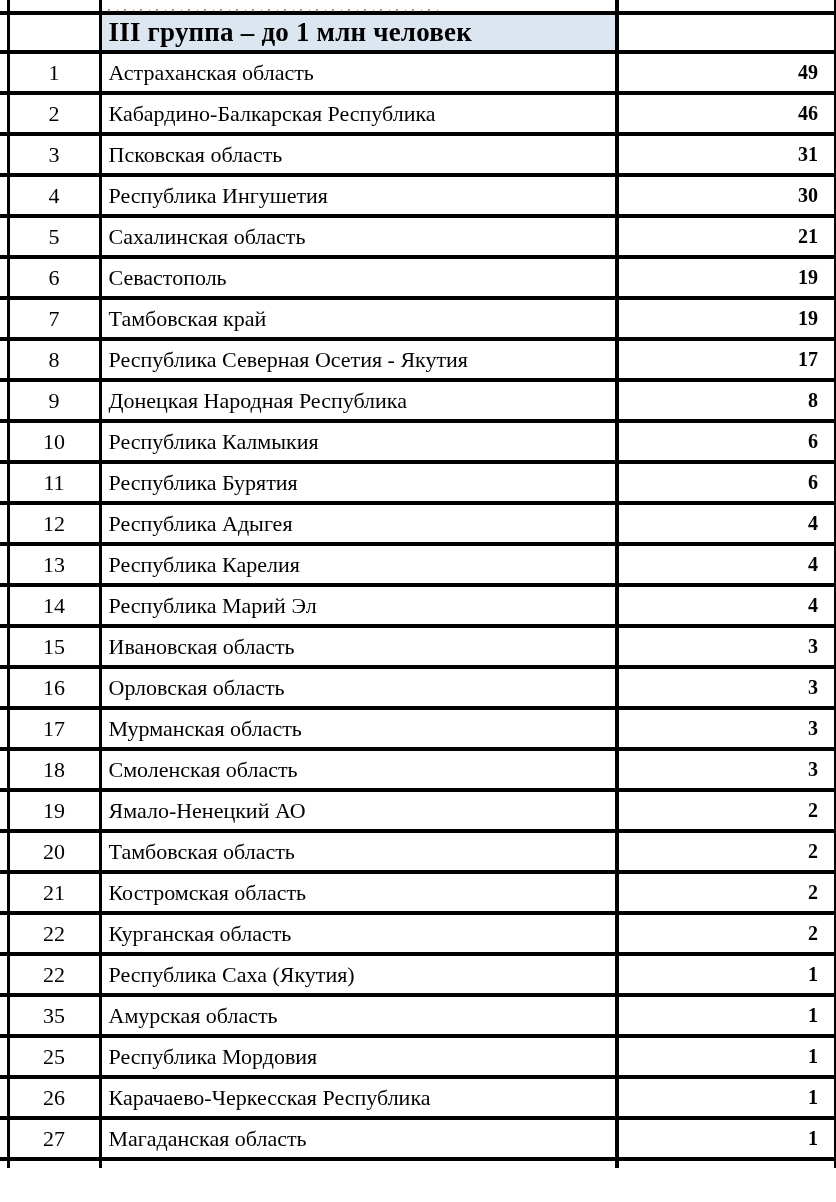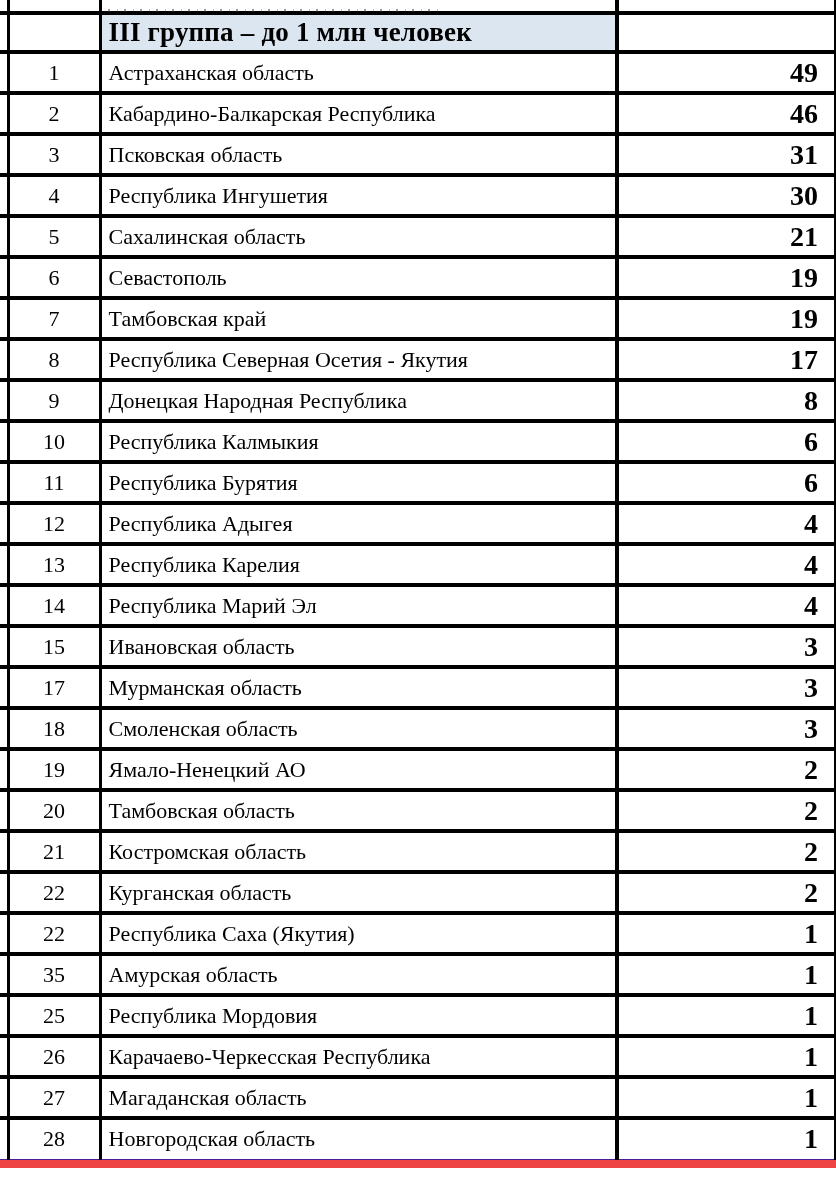--- a/index.html
+++ b/index.html
@@ -1,40 +1,40 @@
 <!DOCTYPE html>
 <html lang="ru"><head>
 <meta charset="utf-8">
 <style>
   html,body{margin:0;padding:0;background:#ffffff;}
   #page{
     position:relative;
     width:836px;height:1168px;
     overflow:hidden;
-    background:#ef4444;
+    background:#a21caf;
     font-family:"Liberation Serif","DejaVu Serif",serif;
     color:#000;
   }
   table.regions{
     border-collapse:collapse;
     table-layout:fixed;
     width:836px;
   }
   td{
     padding:0;
     vertical-align:middle;
     overflow:hidden;
     white-space:nowrap;
     background:#fff;
   }
   
   td.stub{border-right:3px solid #000;}
   td.num{border-right:3px solid #000;text-align:center;font-size:22px;}
   td.name{border-right:4px solid #000;padding-left:7px;font-size:22px;text-align:left;}
-  td.val{border-right:4px solid #000;padding-right:16px;text-align:right;font-weight:bold;font-size:28px;}
+  td.val{border-right:4px solid #000;padding-right:16px;text-align:right;font-weight:bold;font-size:20px;}
   
   tr.sep td{border-top:4px solid #000;}
   tr.data-row{height:41px;}
   tr.header-row{height:39px;}
   tr.header-row td.name{
     background:#dce6f1;
     font-weight:bold;
     font-size:27px;
     letter-spacing:.2px;
   }
@@ -176,20 +176,26 @@
     <td class="val">4</td>
   </tr>
 
   <tr class="data-row sep">
     <td class="stub"></td>
     <td class="num">15</td>
     <td class="name">Ивановская область</td>
     <td class="val">3</td>
   </tr>
 
+  <tr class="data-row sep">
+    <td class="stub"></td>
+    <td class="num">16</td>
+    <td class="name">Орловская область</td>
+    <td class="val">3</td>
+  </tr>
 
   <tr class="data-row sep">
     <td class="stub"></td>
     <td class="num">17</td>
     <td class="name">Мурманская область</td>
     <td class="val">3</td>
   </tr>
 
   <tr class="data-row sep">
     <td class="stub"></td>

